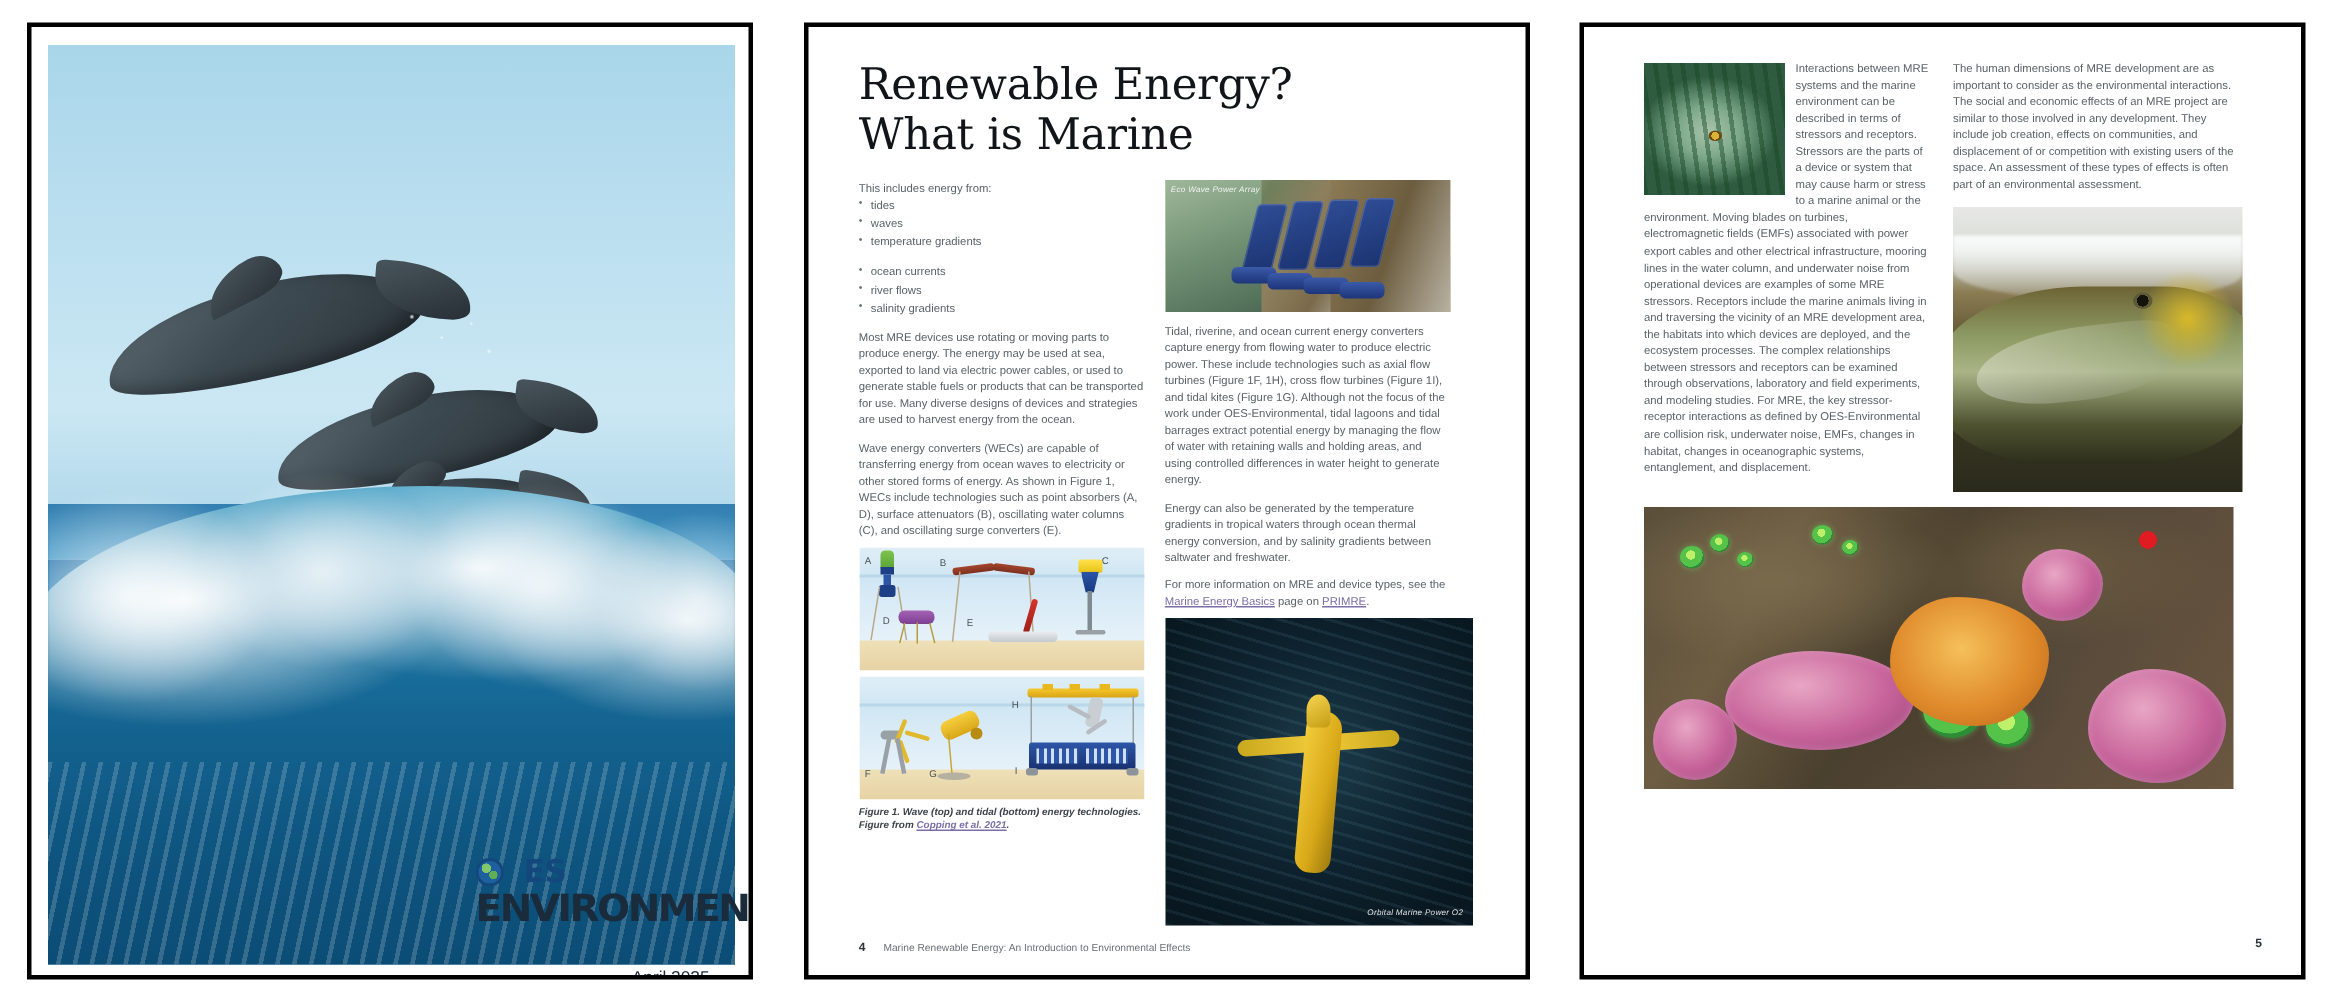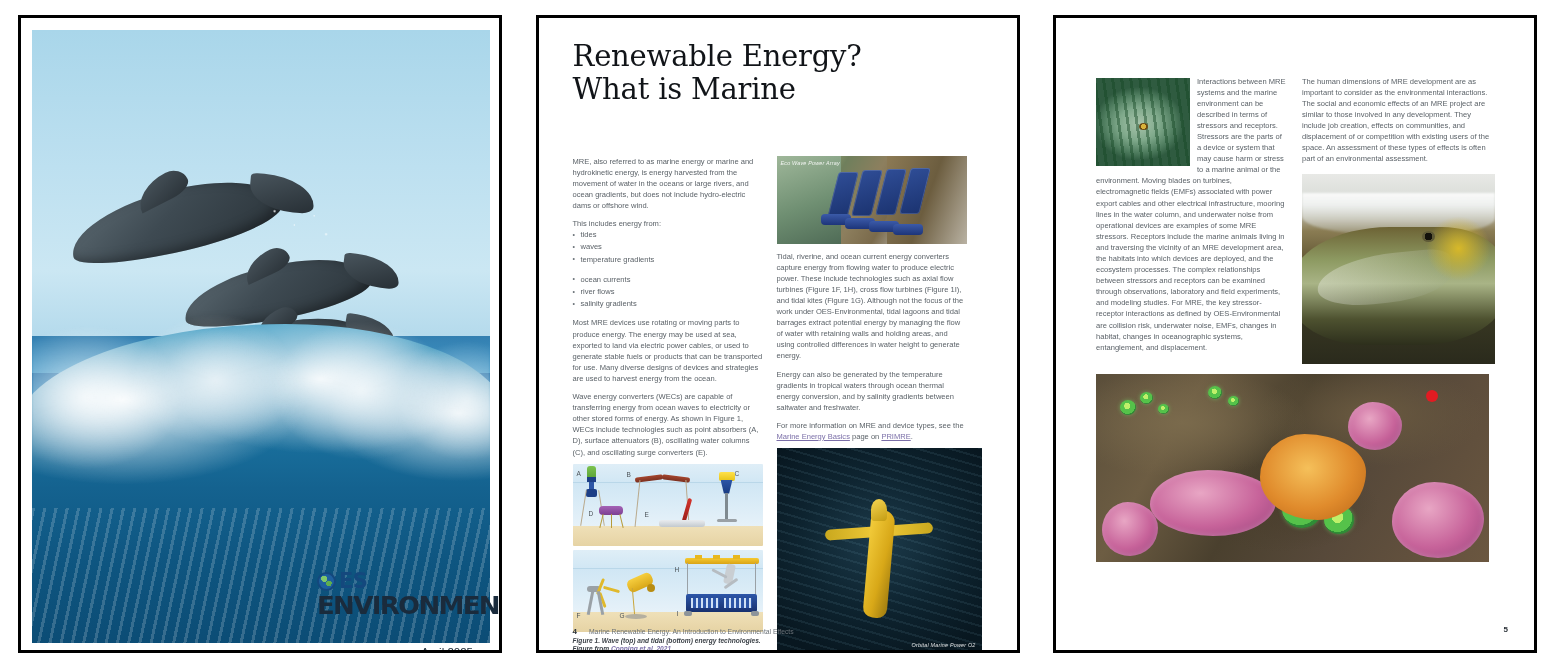--- a/index.html
+++ b/index.html
@@ -118,21 +118,21 @@
     font-family: "DejaVu Serif", serif;
     font-weight: 700; font-size: 28.5px; line-height: 1.12;
     color: #13181c; letter-spacing: -0.3px;
   }
   .cover-title-sub {
     font-family: "DejaVu Serif", serif;
     font-weight: 400; font-size: 25px; line-height: 1.2;
     color: #1f5b7a; margin-top: 3px;
   }
   .cover-logo { position: absolute; left: 296px; top: 553px; width: 150px; text-align: left; }
-  .logo-row1 { display: flex; align-items: center; gap: 3px; }
+  .logo-row1 { display: flex; align-items: center; gap: 13px; }
   .globe {
     width: 19px; height: 19px; border-radius: 50%;
     background:
       radial-gradient(circle at 35% 32%, #7fc76a 0 22%, transparent 23%),
       radial-gradient(circle at 66% 62%, #5fae4f 0 20%, transparent 21%),
       radial-gradient(circle at 50% 50%, #1e5f9e 0 100%);
     border: 2px solid #14487d;
     flex: 0 0 auto;
   }
   .logo-oes {
@@ -156,21 +156,21 @@
   .pg-pad { position: absolute; left: 34px; top: 22px; right: 26px; bottom: 18px; }
   .pg-head {
     font-family: "DejaVu Serif", serif;
     font-weight: 400; font-size: 29px; line-height: 1.14;
     color: #111418; letter-spacing: -0.2px;
     margin-bottom: 14px;
   }
   .pg-head.one-line { font-size: 29px; }
 
   .cols { display: flex; gap: 14px; }
-  .col { width: 190px; margin-top: 36px; }
+  .col { width: 190px; }
   .body-txt {
     font-size: 7.55px; line-height: 1.47; color: #5b6268;
     text-align: left;
     font-family: "Liberation Sans", sans-serif;
   }
   .body-txt p { margin-bottom: 7px; }
   .body-txt p:last-child { margin-bottom: 0; }
   .lnk { color: #7b6fa8; text-decoration: underline; text-align: right; }
 
   .bullets { display: flex; gap: 8px; margin-bottom: 7px; flex-direction: column; }
@@ -413,21 +413,20 @@
     <div class="pg-pad">
       <div class="pg-head">
         <div>Renewable Energy?</div>
         <div>What is Marine</div>
       </div>
 
       <div class="cols">
 
         <div class="col">
           <div class="body-txt">
-            <p>MRE, also referred to as marine energy or marine and hydrokinetic energy, is energy harvested from the movement of water in the oceans or large rivers, and ocean gradients, but does not include hydro-electric dams or offshore wind.</p>
             <p>This includes energy from:</p>
           </div>
           <div class="bullets">
             <ul class="bl-a">
               <li>tides</li>
               <li>waves</li>
               <li>temperature gradients</li>
             </ul>
             <ul class="bl-b">
               <li>ocean currents</li>

